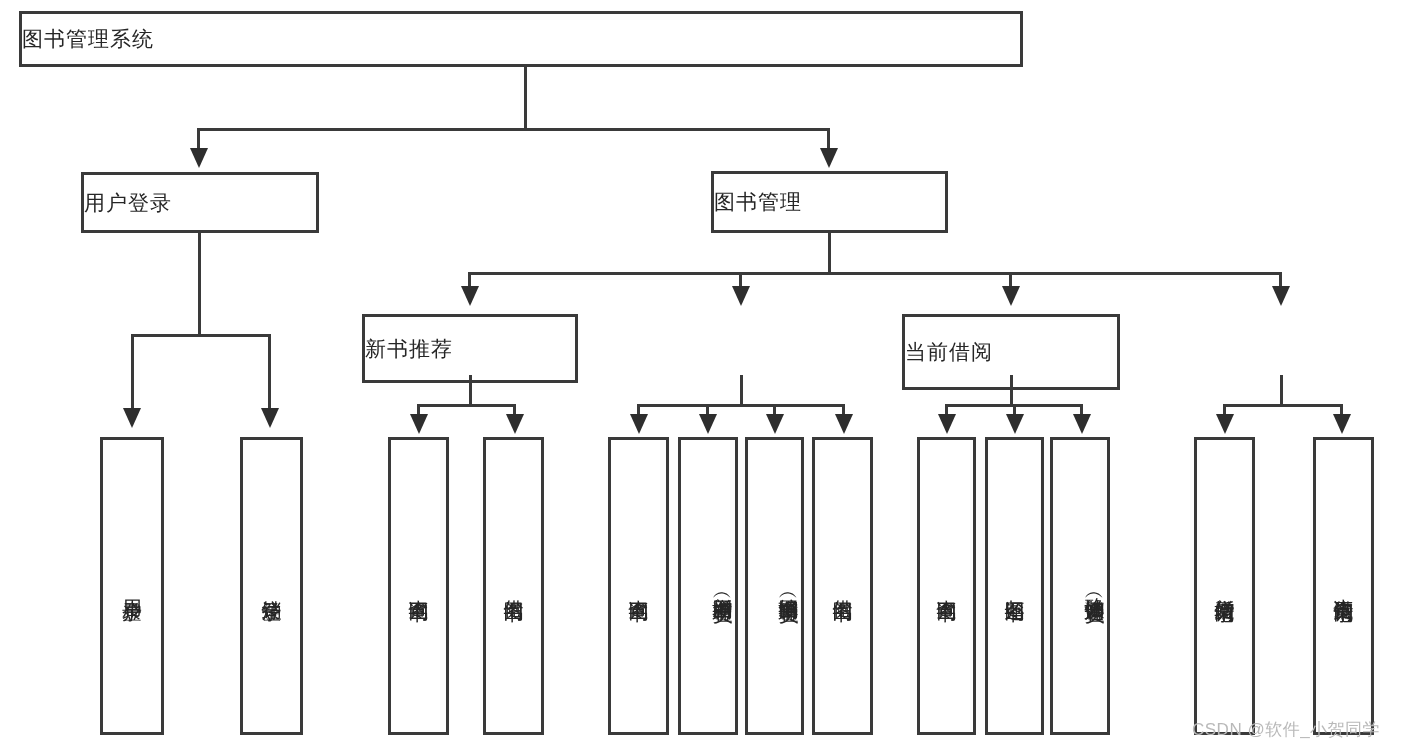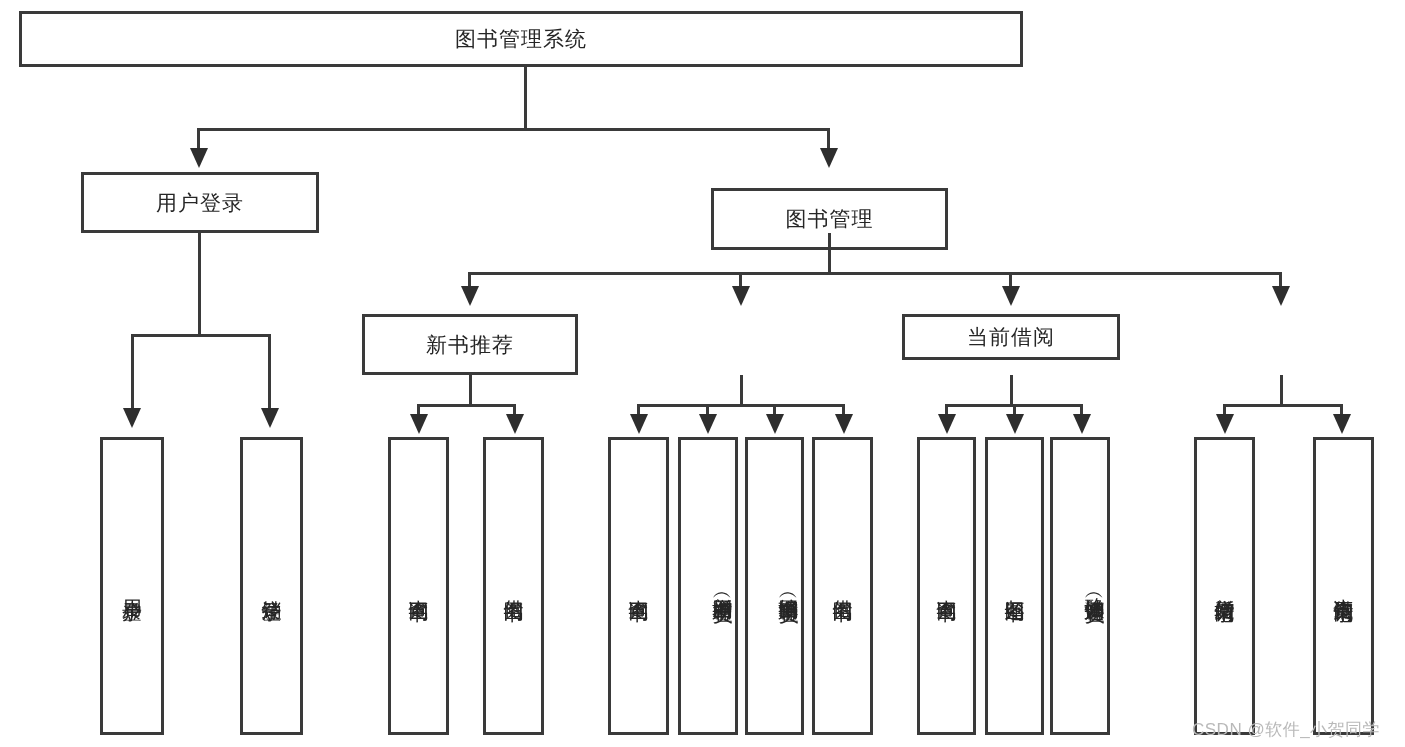--- a/index.html
+++ b/index.html
@@ -18,21 +18,21 @@
     overflow: hidden;
   }
   
   .node {
     position: absolute;
     box-sizing: border-box;
     border: 3px solid #3a3a3a;
     background: #ffffff;
     display: flex;
     align-items: center;
-    justify-content: center;
+    justify-content: flex-start;
     color: #262626;
     letter-spacing: 1px;
   }
   .node.horiz {
     font-size: 21px;
     line-height: 1.2;
   }
   .node.vert {
     writing-mode: vertical-rl;
     text-orientation: upright;
@@ -89,21 +89,21 @@
   <div class="ln lnh" style="left:197px; top:128px; width:633px; height:3px;"></div>
 
   <div class="ln lnv" style="left:197px; top:128px; width:3px; height:22px;"></div>
   <div class="arw" style="left:190px; top:148px;"></div>
   <div class="ln lnv" style="left:827px; top:128px; width:3px; height:22px;"></div>
   <div class="arw" style="left:820px; top:148px;"></div>
 
   <div class="node horiz" style="left:81px; top:172px; width:238px; height:61px;">
     <span class="txt">用户登录</span>
   </div>
-  <div class="node horiz" style="left:711px; top:188px; width:237px; height:62px;">
+  <div class="node horiz" style="left:711px; top:171px; width:237px; height:62px;">
     <span class="txt">图书管理</span>
   </div>
 
   <div class="ln lnv" style="left:198px; top:233px; width:3px; height:103px;"></div>
   <div class="ln lnh" style="left:131px; top:334px; width:139px; height:3px;"></div>
   <div class="ln lnv" style="left:131px; top:334px; width:3px; height:76px;"></div>
   <div class="arw" style="left:123px; top:408px;"></div>
   <div class="ln lnv" style="left:268px; top:334px; width:3px; height:76px;"></div>
   <div class="arw" style="left:261px; top:408px;"></div>
 
@@ -111,24 +111,24 @@
   <div class="ln lnh" style="left:468px; top:272px; width:814px; height:3px;"></div>
   <div class="ln lnv" style="left:468px; top:272px; width:3px; height:16px;"></div>
   <div class="arw" style="left:461px; top:286px;"></div>
   <div class="ln lnv" style="left:739px; top:272px; width:3px; height:16px;"></div>
   <div class="arw" style="left:732px; top:286px;"></div>
   <div class="ln lnv" style="left:1009px; top:272px; width:3px; height:16px;"></div>
   <div class="arw" style="left:1002px; top:286px;"></div>
   <div class="ln lnv" style="left:1279px; top:272px; width:3px; height:16px;"></div>
   <div class="arw" style="left:1272px; top:286px;"></div>
 
-  <div class="node horiz" style="left:362px; top:314px; width:216px; height:61px;">
+  <div class="node horiz" style="left:362px; top:314px; width:216px; height:69px;">
     <span class="txt">新书推荐</span>
   </div>
-  <div class="node horiz" style="left:902px; top:314px; width:218px; height:46px;">
+  <div class="node horiz" style="left:902px; top:314px; width:218px; height:76px;">
     <span class="txt">当前借阅</span>
   </div>
 
   <div class="ln lnv" style="left:469px; top:375px; width:3px; height:31px;"></div>
   <div class="ln lnh" style="left:417px; top:404px; width:99px; height:3px;"></div>
   <div class="ln lnv" style="left:417px; top:404px; width:3px; height:12px;"></div>
   <div class="arw" style="left:410px; top:414px;"></div>
   <div class="ln lnv" style="left:513px; top:404px; width:3px; height:12px;"></div>
   <div class="arw" style="left:506px; top:414px;"></div>
 

